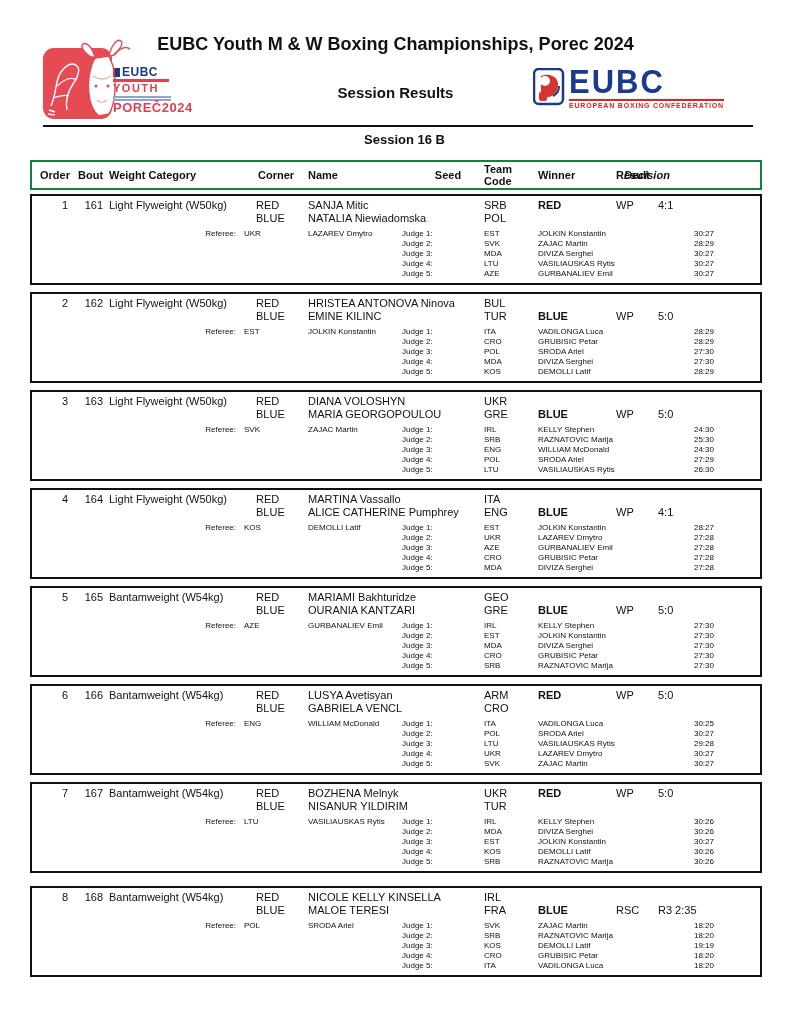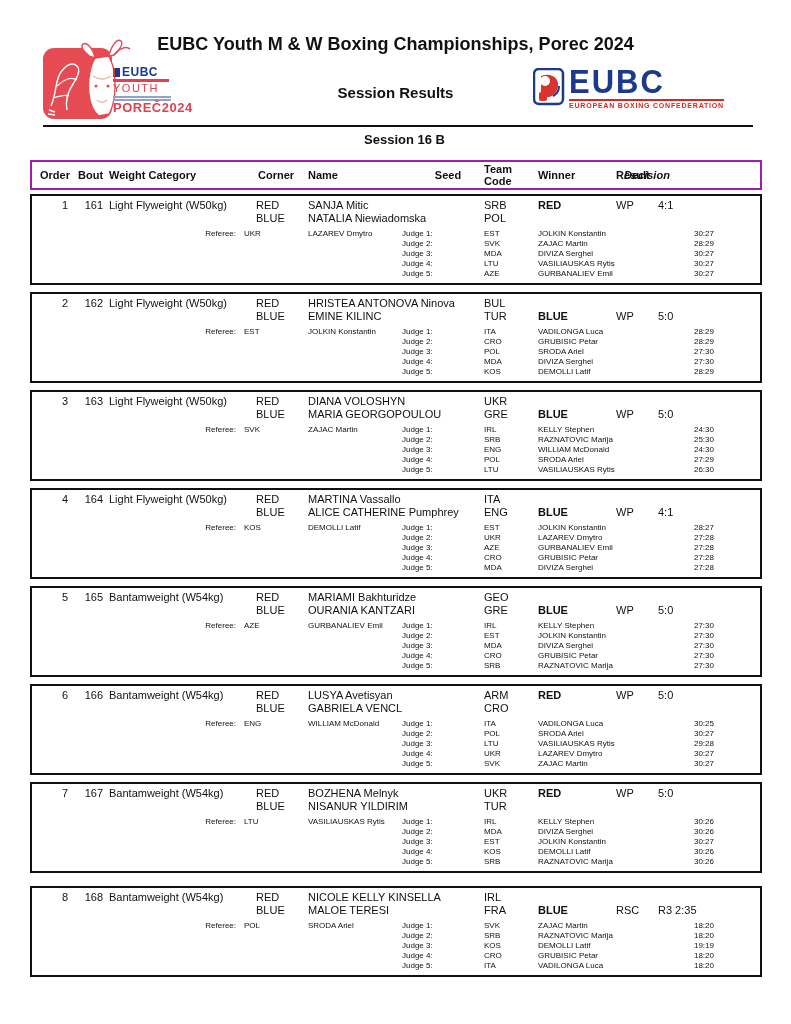--- a/index.html
+++ b/index.html
@@ -16,38 +16,38 @@
 
   
   .porec-logo { position:absolute; left:43px; top:36px; width:132px; height:84px; }
   .porec-art { position:absolute; left:0; top:0; }
   .porec-text { position:absolute; left:70px; top:30px; width:62px; }
   .porec-eubc-row { display:flex; align-items:center; gap:2px; }
   .porec-mini-icon { width:7px; height:9px; background:#1b3a8c; border-left:2px solid #d6342c; display:inline-block; }
   .porec-eubc { font-size:12px; font-weight:bold; color:#1b3a8c; letter-spacing:0.5px; line-height:12px; }
   .bar { display:block; }
   .bar.red { width:56px; height:3px; background:#e04050; margin:1px 0; }
-  .porec-youth { font-size:11px; font-weight:normal; color:#e04050; letter-spacing:1.5px; line-height:11px; }
+  .porec-youth { font-size:11px; font-weight:bold; color:#e04050; letter-spacing:1.5px; line-height:11px; }
   .bar.blue { width:58px; height:2px; background:#8fa3cc; margin:1.5px 0; }
   .porec-year { font-size:13px; font-weight:bold; color:#e04050; letter-spacing:0.5px; line-height:10px; }
 
   
   .eubc-logo { position:absolute; left:533px; top:68px; width:210px; height:46px; display:flex; align-items:flex-start; gap:4px; }
   .eubc-word-wrap { display:flex; flex-direction:column; }
   .eubc-word { font-size:31px; font-weight:bold; color:#1b3a8c; letter-spacing:2px;
                line-height:30px; transform:scaleY(1.05); }
   .eubc-sub { font-size:7px; font-weight:bold; color:#e0231c; letter-spacing:0.8px;
               border-top:2px solid #e0231c; padding-top:1px; margin-top:1px; }
 
   
   .session-line { margin-top:5px; height:15px; text-align:center; font-size:13px; font-weight:bold;padding-left:18px; }
   .date-line { margin-top:12px; height:15px; text-align:center; font-size:12.5px; font-weight:bold; white-space:pre; }
 
   
-  .thead { position:relative; margin:13px 29px 0 30px; height:30px; border:2px solid #a21caf; }
+  .thead { position:relative; margin:13px 29px 0 30px; height:30px; border:2px solid #15803d; }
   .hc { position:absolute; top:50%; transform:translateY(-50%); font-size:11px; font-weight:bold;
         line-height:12px; white-space:nowrap; }
   .hc.wrap { white-space:normal; }
 
   .bout-list { margin:4px 29px 0 30px; display:flex; flex-direction:column; gap:7px; }
   .bout { position:relative; border:2px solid #111; height:91px; padding-top:3px; background:#fff; }
   .bout:last-child { margin-top:6px; }
   .row { position:relative; }
   .row.m { height:13px; font-size:11px; line-height:13px; }
   .jgap { height:4px; }

